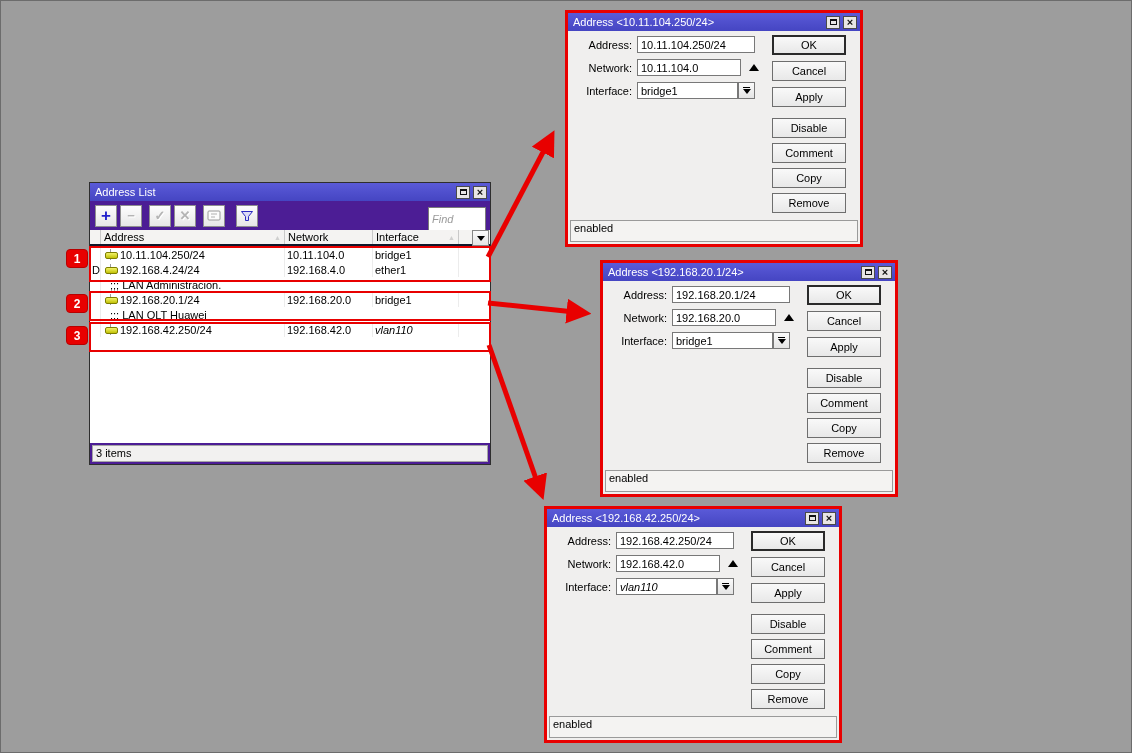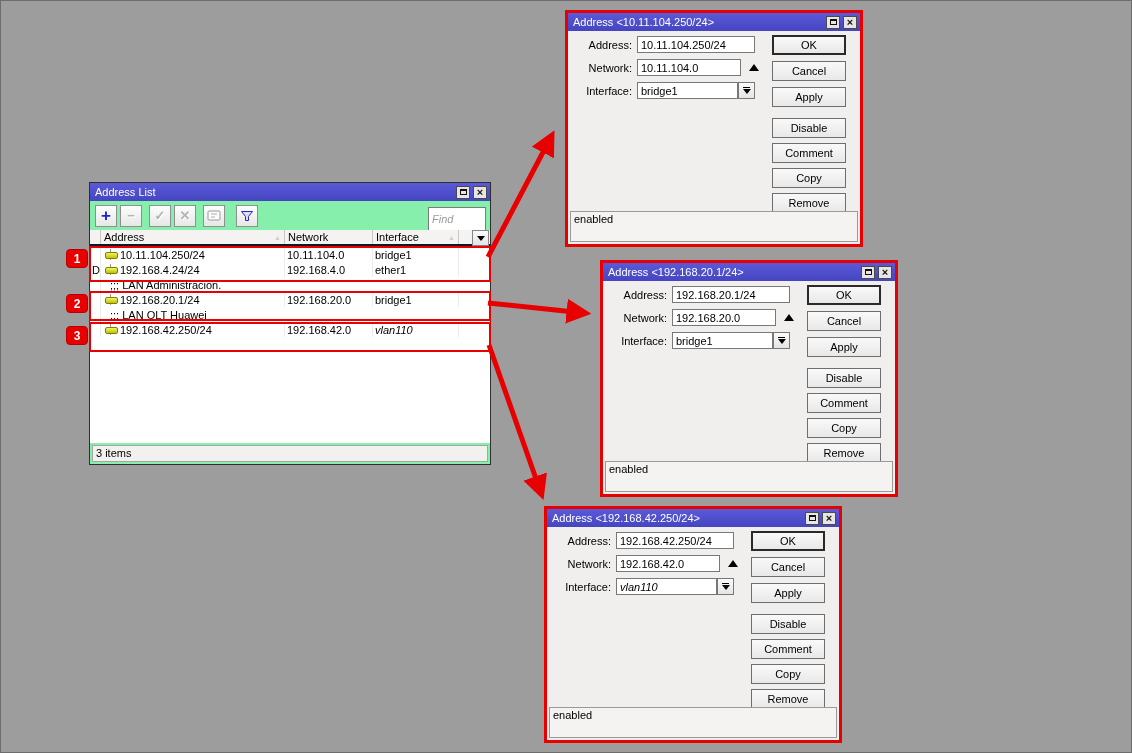--- a/index.html
+++ b/index.html
@@ -2,21 +2,21 @@
 <html><head>
 <meta charset="utf-8">
 <style>
   * { margin:0; padding:0; box-sizing:border-box; }
   html,body { width:1132px; height:753px; }
   body { font-family:"Liberation Sans", sans-serif; font-size:11px; color:#000;
          background:#9d9d9d; position:relative; overflow:hidden;
          border:1px solid #6c6c6c; }
 
   
-  .win { position:absolute; background:#86efac; border:1px solid #2e2e2e;
+  .win { position:absolute; background:#4c1d95; border:1px solid #2e2e2e;
          display:flex; flex-direction:column; }
   .titlebar { height:18px; flex:0 0 18px; background:linear-gradient(#5a5ad8,#4545c2);
               color:#fff; display:flex; align-items:center; padding:0 3px; }
   .titlebar .ttl { flex:1; white-space:nowrap; overflow:hidden; padding-left:2px; }
   .tb-btn { width:14px; height:13px; margin-left:3px; background:#e8e6e4;
             border:1px solid #4a4a4a; display:flex; align-items:center; justify-content:center;
             font-size:10px; line-height:10px; color:#111; cursor:default; }
   .max-glyph { width:7px; height:6px; border:1px solid #111; border-top-width:2px; }
   .close-glyph { font-weight:bold; font-size:11px; margin-top:-1px; }
 
@@ -82,21 +82,21 @@
   .combo-btn { position:absolute; left:170px; top:0; width:17px; height:17px;
                border:1px solid #787878; background:linear-gradient(#fbfbfb,#e4e4e4);
                display:flex; flex-direction:column; align-items:center; justify-content:center; }
   .combo-bar { width:7px; height:1px; background:#000; margin-bottom:1px; }
   .combo-tri { width:0; height:0; border:4px solid transparent; border-top:5px solid #000;
                border-bottom:none; }
   .dbtn { position:absolute; left:204px; width:74px; height:20px;
           border:1px solid #6e6e6e; background:linear-gradient(#f9f9f9,#e8e8e8);
           display:flex; align-items:center; justify-content:center; font-size:11px; }
   .dbtn.default { border:2px solid #2a2a2a; }
-  .dstatus { position:absolute; left:2px; right:2px; bottom:2px; height:31px;
+  .dstatus { position:absolute; left:2px; right:2px; bottom:2px; height:22px;
              border:1px solid #9a9a9a; background:#f4f3f2; padding:1px 3px; }
 
   #dlg1 { left:564px; top:9px; }
   #dlg2 { left:599px; top:259px; }
   #dlg3 { left:543px; top:505px; }
 
   
   .hl { position:absolute; border:2px solid #e80000; pointer-events:none; }
   #hl1 { left:88px; top:245px; width:402px; height:36px; }
   #hl2 { left:88px; top:290px; width:402px; height:30px; }

